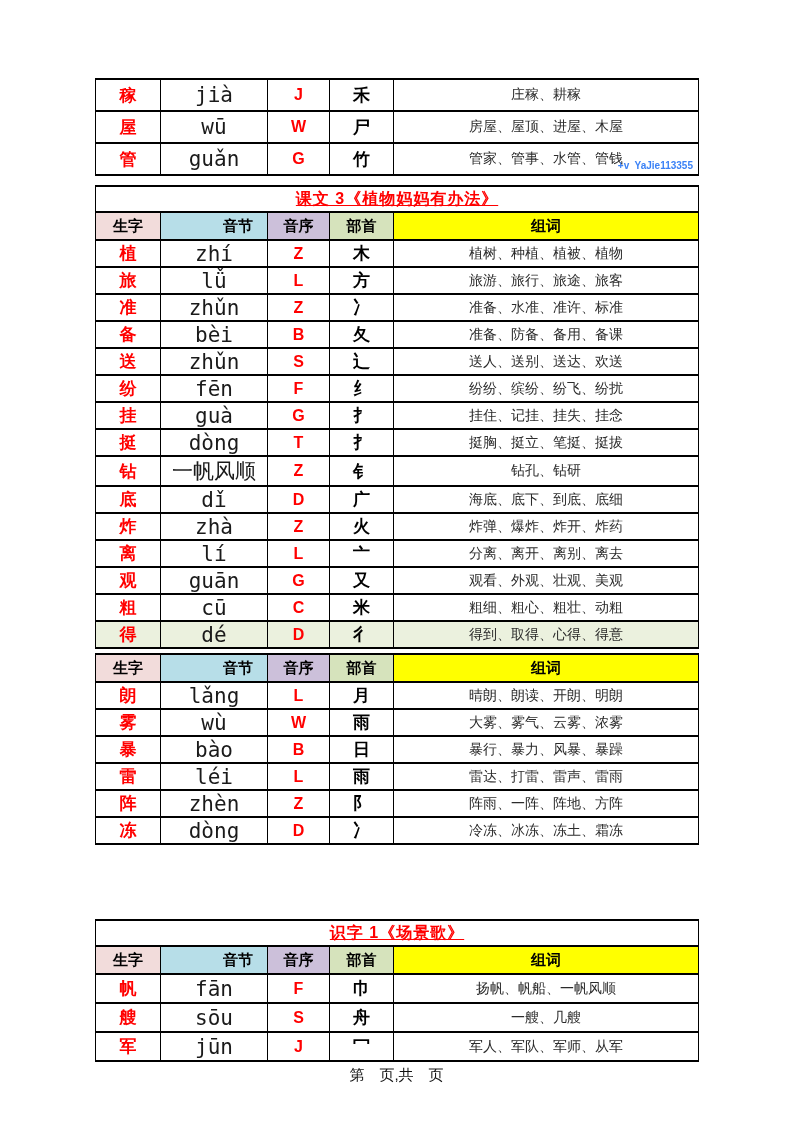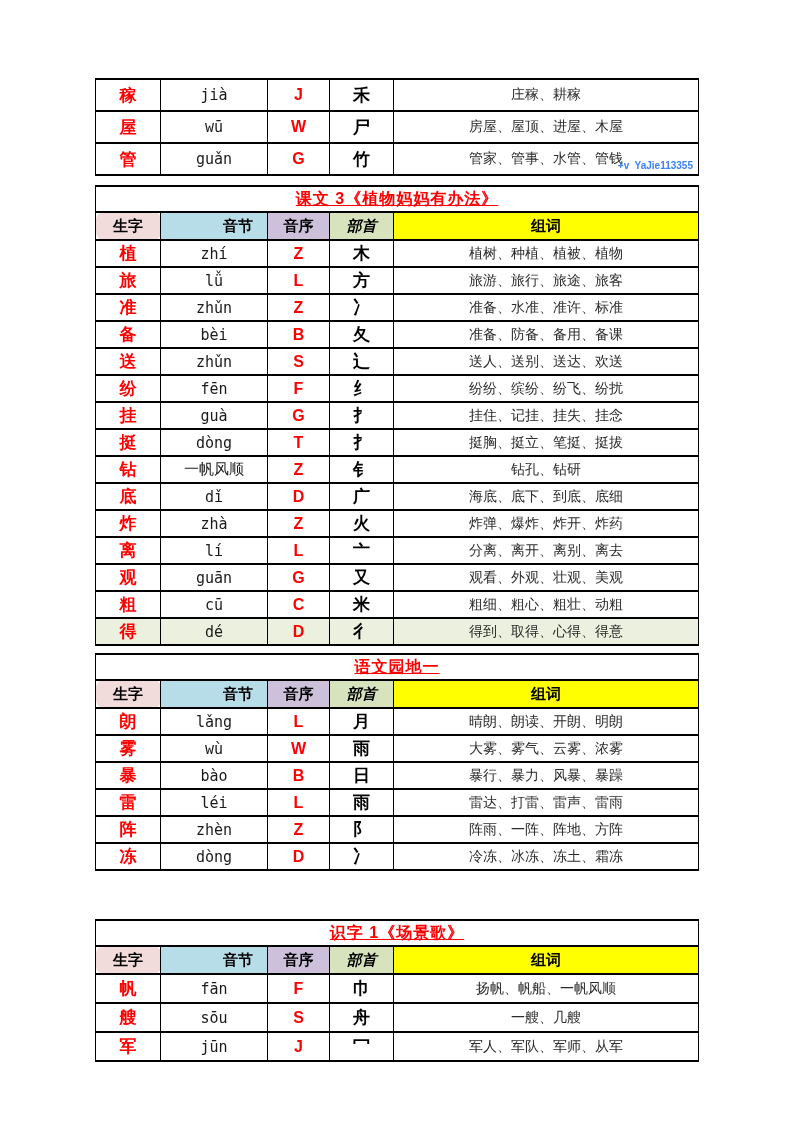--- a/index.html
+++ b/index.html
@@ -42,33 +42,33 @@
     letter-spacing:1px;
     background:#fff;
     text-decoration:underline;
   }
   .header-row td{
     height:26px !important;
     font-weight:bold;
     font-size:15px;
     color:#000;
   }
-  .header-row .h0{background:var(--c-header_shengzi,#F2DCDB);border-radius:8px;}
+  .header-row .h0{background:var(--c-header_shengzi,#F2DCDB);}
   .header-row .h1{background:var(--c-header_yinjie,#B7DEE8);padding-left:48px;}
   .header-row .h2{background:var(--c-header_yinxu,#CCC0DA);font-weight:600;}
-  .header-row .h3{background:var(--c-header_bushou,#D6E3BC);font-style:italic;}
+  .header-row .h3{background:var(--c-header_bushou,#D6E3BC);}
   .header-row .h4{background:var(--c-header_zuci,#FFFF00);}
   .c-char{
     color:var(--c-accent_red,#f00);
     font-weight:bold;
     font-size:17px;
   }
   .c-pinyin{
     font-family:"DejaVu Sans Mono","Liberation Mono",monospace;
-    font-size:15px;
+    font-size:21px;
     color:#1a1a1a;
   }
   .c-initial{
     color:var(--c-accent_red,#f00);
     font-weight:bold;
     font-size:16px;
   }
   .c-radical{
     font-weight:bold;
     font-size:17px;
@@ -264,23 +264,20 @@
   </table>
       <table class="vocab-table t2">
     <colgroup>
       <col style="width:65px">
           <col style="width:107px">
           <col style="width:62px">
           <col style="width:64px">
           <col style="width:305px">
     </colgroup>
     <tbody>
-          <tr class="title-row">
-    <td colspan="5">语文园地一</td>
-  </tr>
           <tr class="header-row">
     <td class="h0">生字</td>
     <td class="h1">音节</td>
     <td class="h2">音序</td>
     <td class="h3">部首</td>
     <td class="h4">组词</td>
   </tr>
           <tr class="vocab-row">
     <td class="c-char">朗</td>
     <td class="c-pinyin">lǎng</td>
@@ -362,13 +359,14 @@
     <td class="c-char">军</td>
     <td class="c-pinyin">jūn</td>
     <td class="c-initial">J</td>
     <td class="c-radical">冖</td>
     <td class="c-words">军人、军队、军师、从军</td>
   </tr>
         </tbody>
   </table>
     </div>
   <div class="watermark">+v  YaJie113355</div>
+  <div class="footer">第　页,共　页</div>
 </div>
 
 </body></html>

